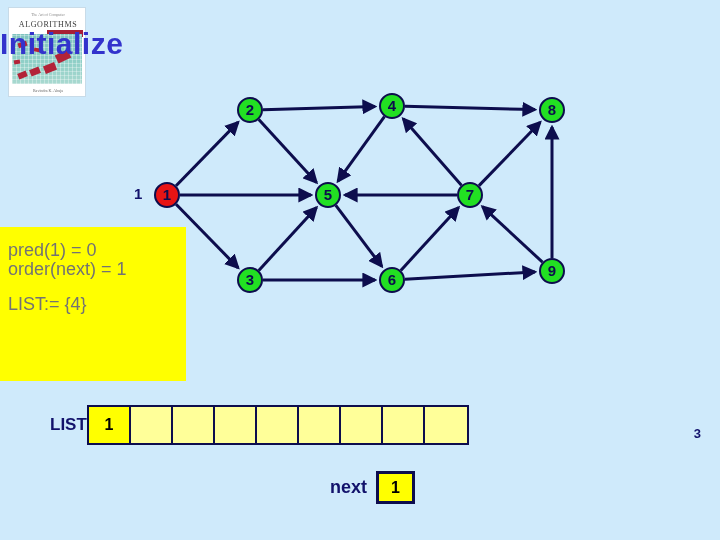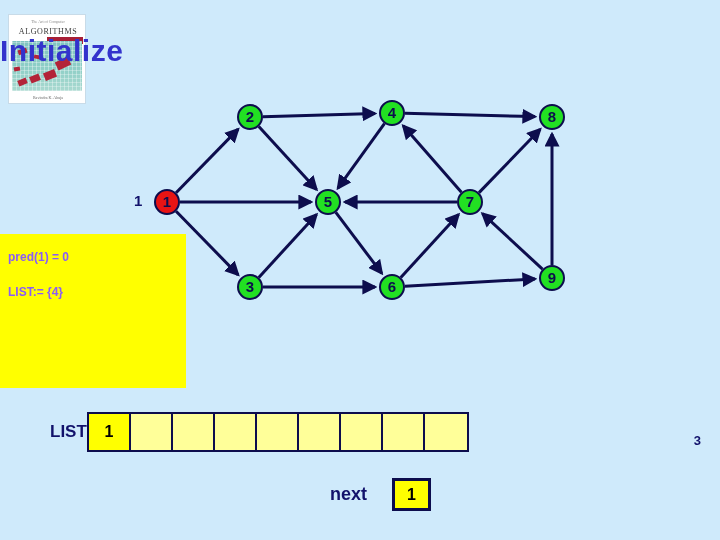--- a/index.html
+++ b/index.html
@@ -9,21 +9,21 @@
   body {
     width: 720px;
     height: 540px;
     background: #cfeafb;
     font-family: "Liberation Sans", sans-serif;
     overflow: hidden;
     position: relative;
   }
   #slide {
     position: absolute;
-    left: 0; top: 12px;
+    left: 0; top: 5px;
     width: 720px;
     height: 448px;
     background: #cfeafb;
   }
 
   
   #book-thumb {
     position: absolute;
     left: 8px;
     top: 2px;
@@ -146,23 +146,23 @@
     position: absolute;
     left: 0px;
     top: 222px;
     width: 186px;
     height: 154px;
     background: #ffff00;
     padding: 14px 0 0 8px;
     box-sizing: border-box;
   }
   #callout .line {
-    color: #8b5cf6;
-    font-size: 12px;
-    font-weight: bold;
+    color: #737373;
+    font-size: 18px;
+    font-weight: normal;
     line-height: 19px;
   }
   #callout .gap-before { margin-top: 16px; }
 
   
   #list-block {
     position: absolute;
     left: 50px;
     top: 400px;
     display: flex;
@@ -193,21 +193,20 @@
   .list-cell:last-child { border-right: none; }
   .list-cell.filled { background: #ffff00; }
 
   
   #next-block {
     position: absolute;
     left: 330px;
     top: 466px;
     display: flex;
     align-items: center;
-    gap: 16px;
   }
   #next-label {
     font-size: 18px;
     font-weight: bold;
     color: #12126b;
     margin-right: 9px;
   }
   #next-cell {
     width: 39px;
     height: 33px;
@@ -291,20 +290,21 @@
         <div class="node" style="left: 328px; top: 190px;">5</div>
         <div class="node" style="left: 392px; top: 275px;">6</div>
         <div class="node" style="left: 470px; top: 190px;">7</div>
         <div class="node" style="left: 552px; top: 105px;">8</div>
         <div class="node" style="left: 552px; top: 266px;">9</div>
       </div>
   </div>
 
   <div id="callout">
       <div class="line">pred(1) = 0</div>
+      <div class="line">order(next) = 1</div>
       <div class="line gap-before">LIST:= {4}</div>
     </div>
 
   <div id="list-block">
     <div id="list-label">LIST</div>
     <div id="list-cells">
         <div class="list-cell filled">1</div>
         <div class="list-cell"></div>
         <div class="list-cell"></div>
         <div class="list-cell"></div>

